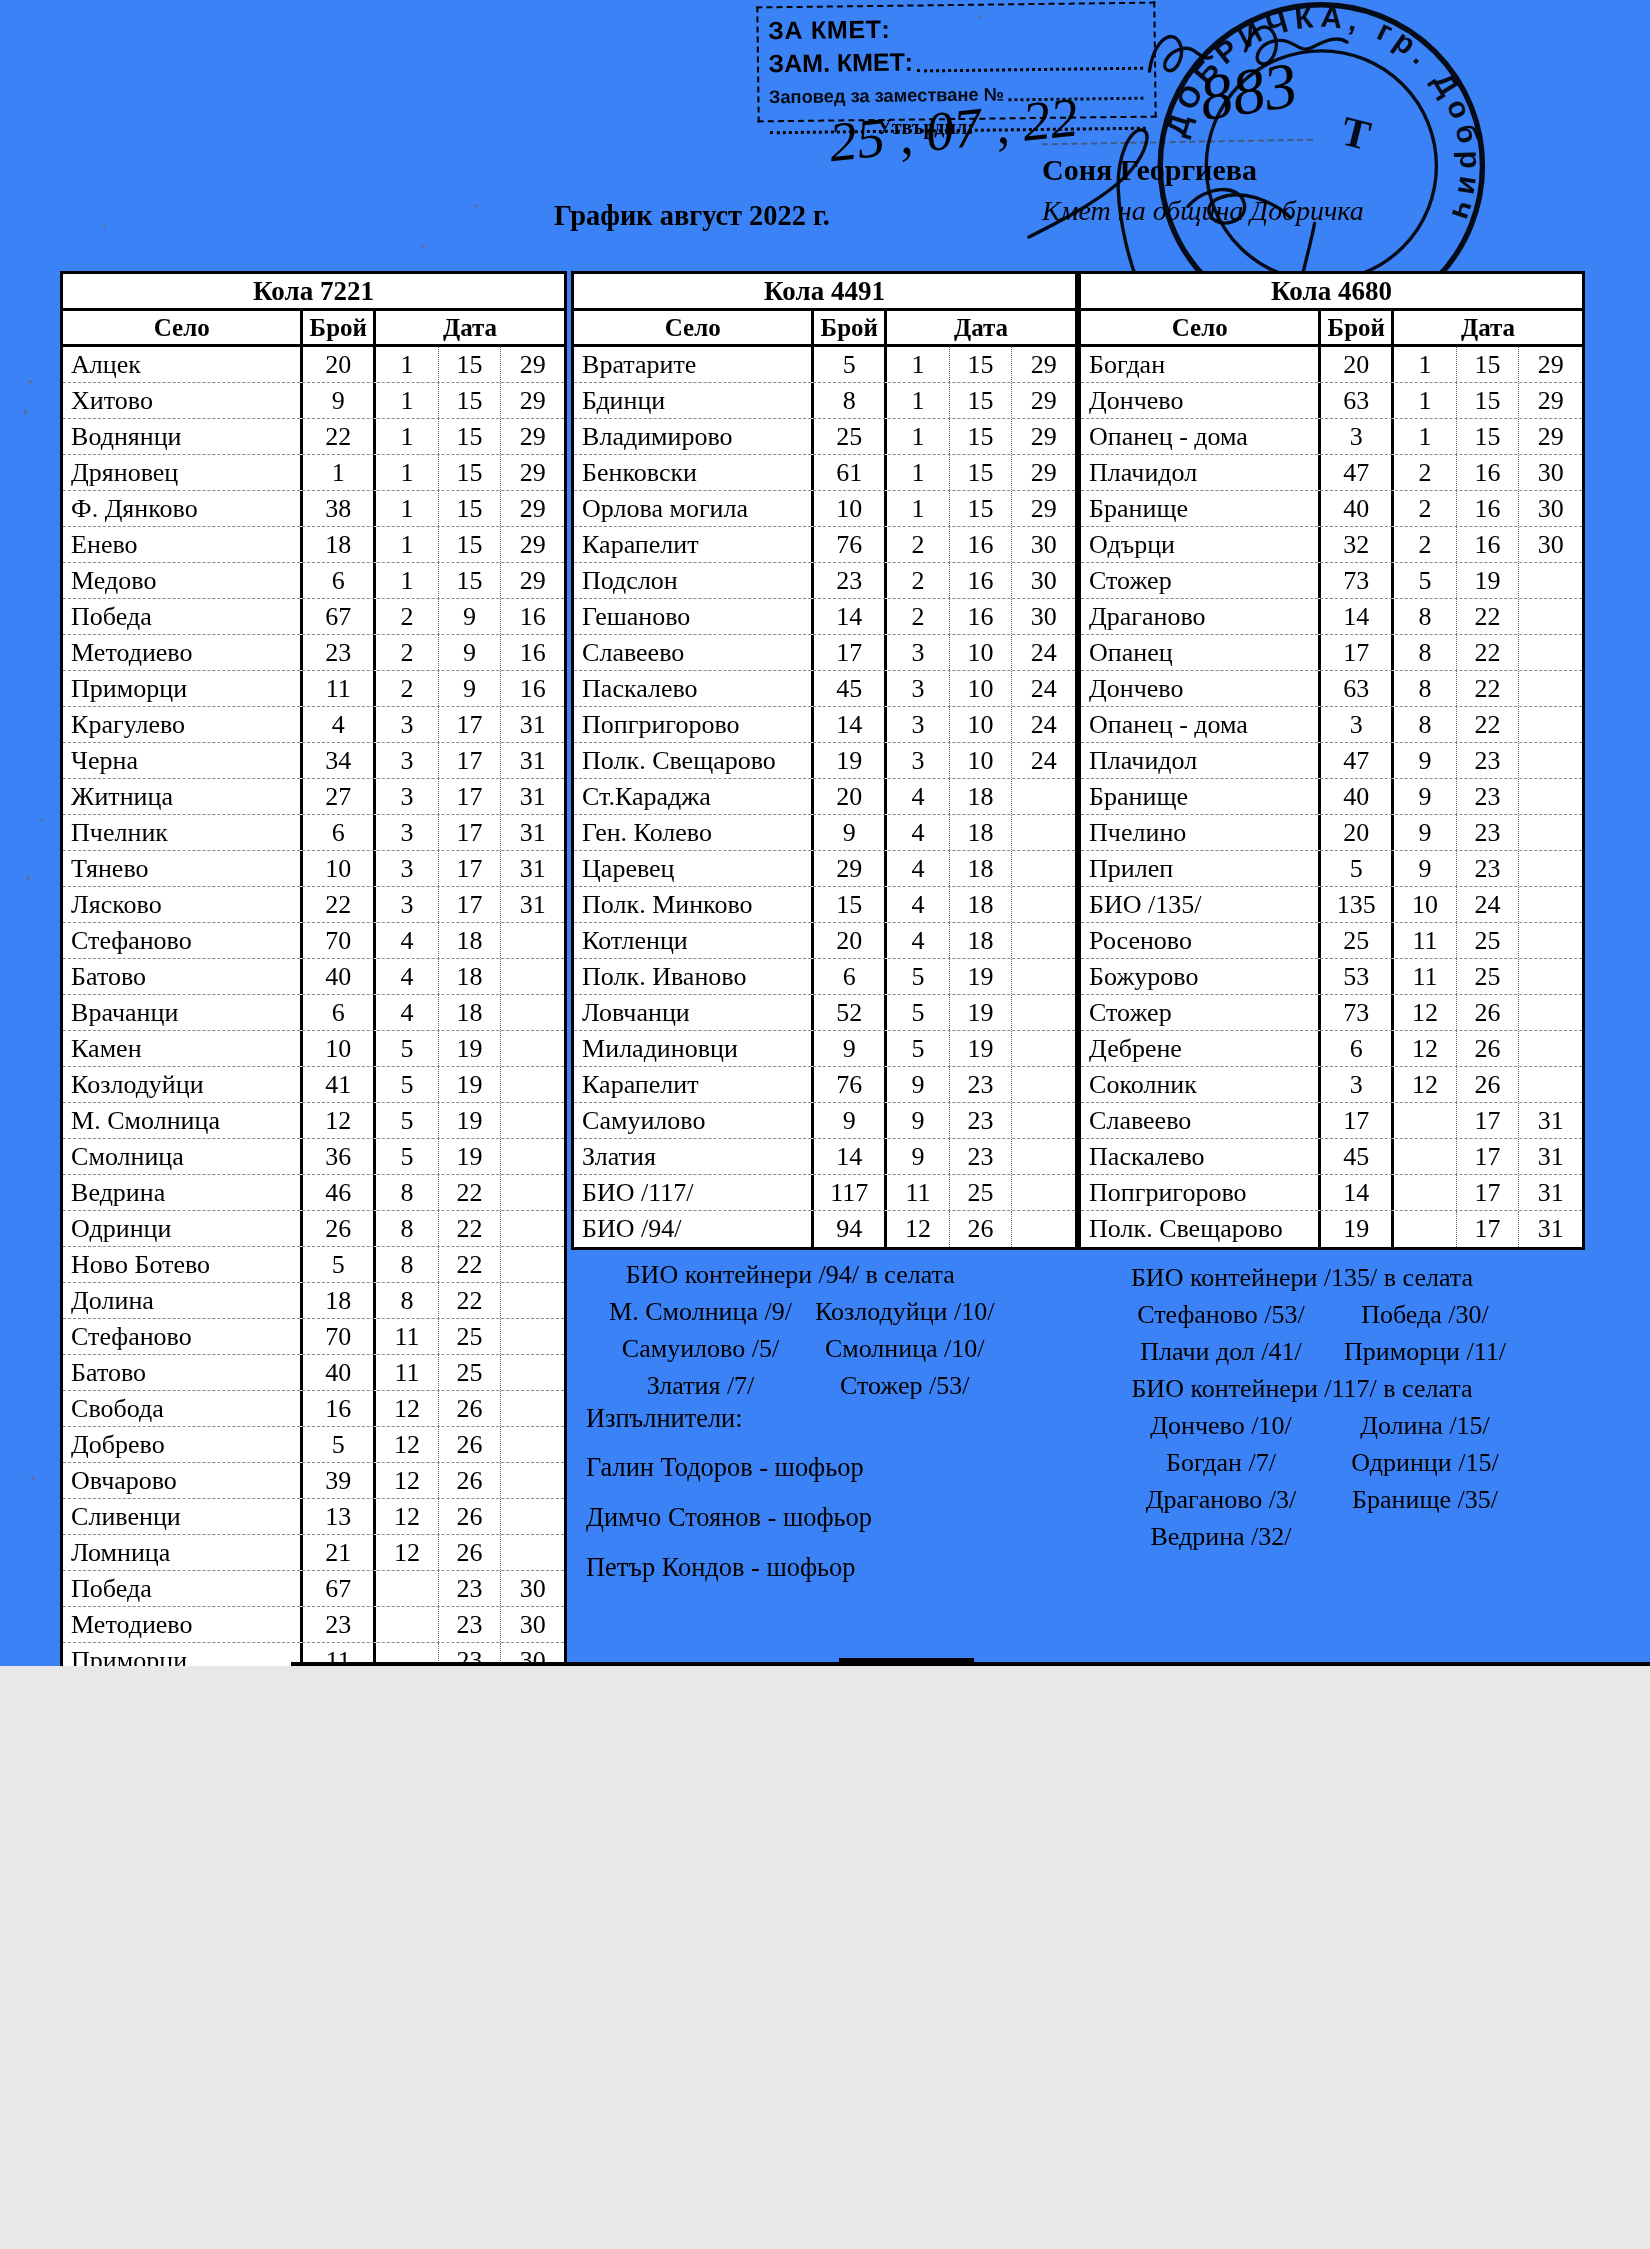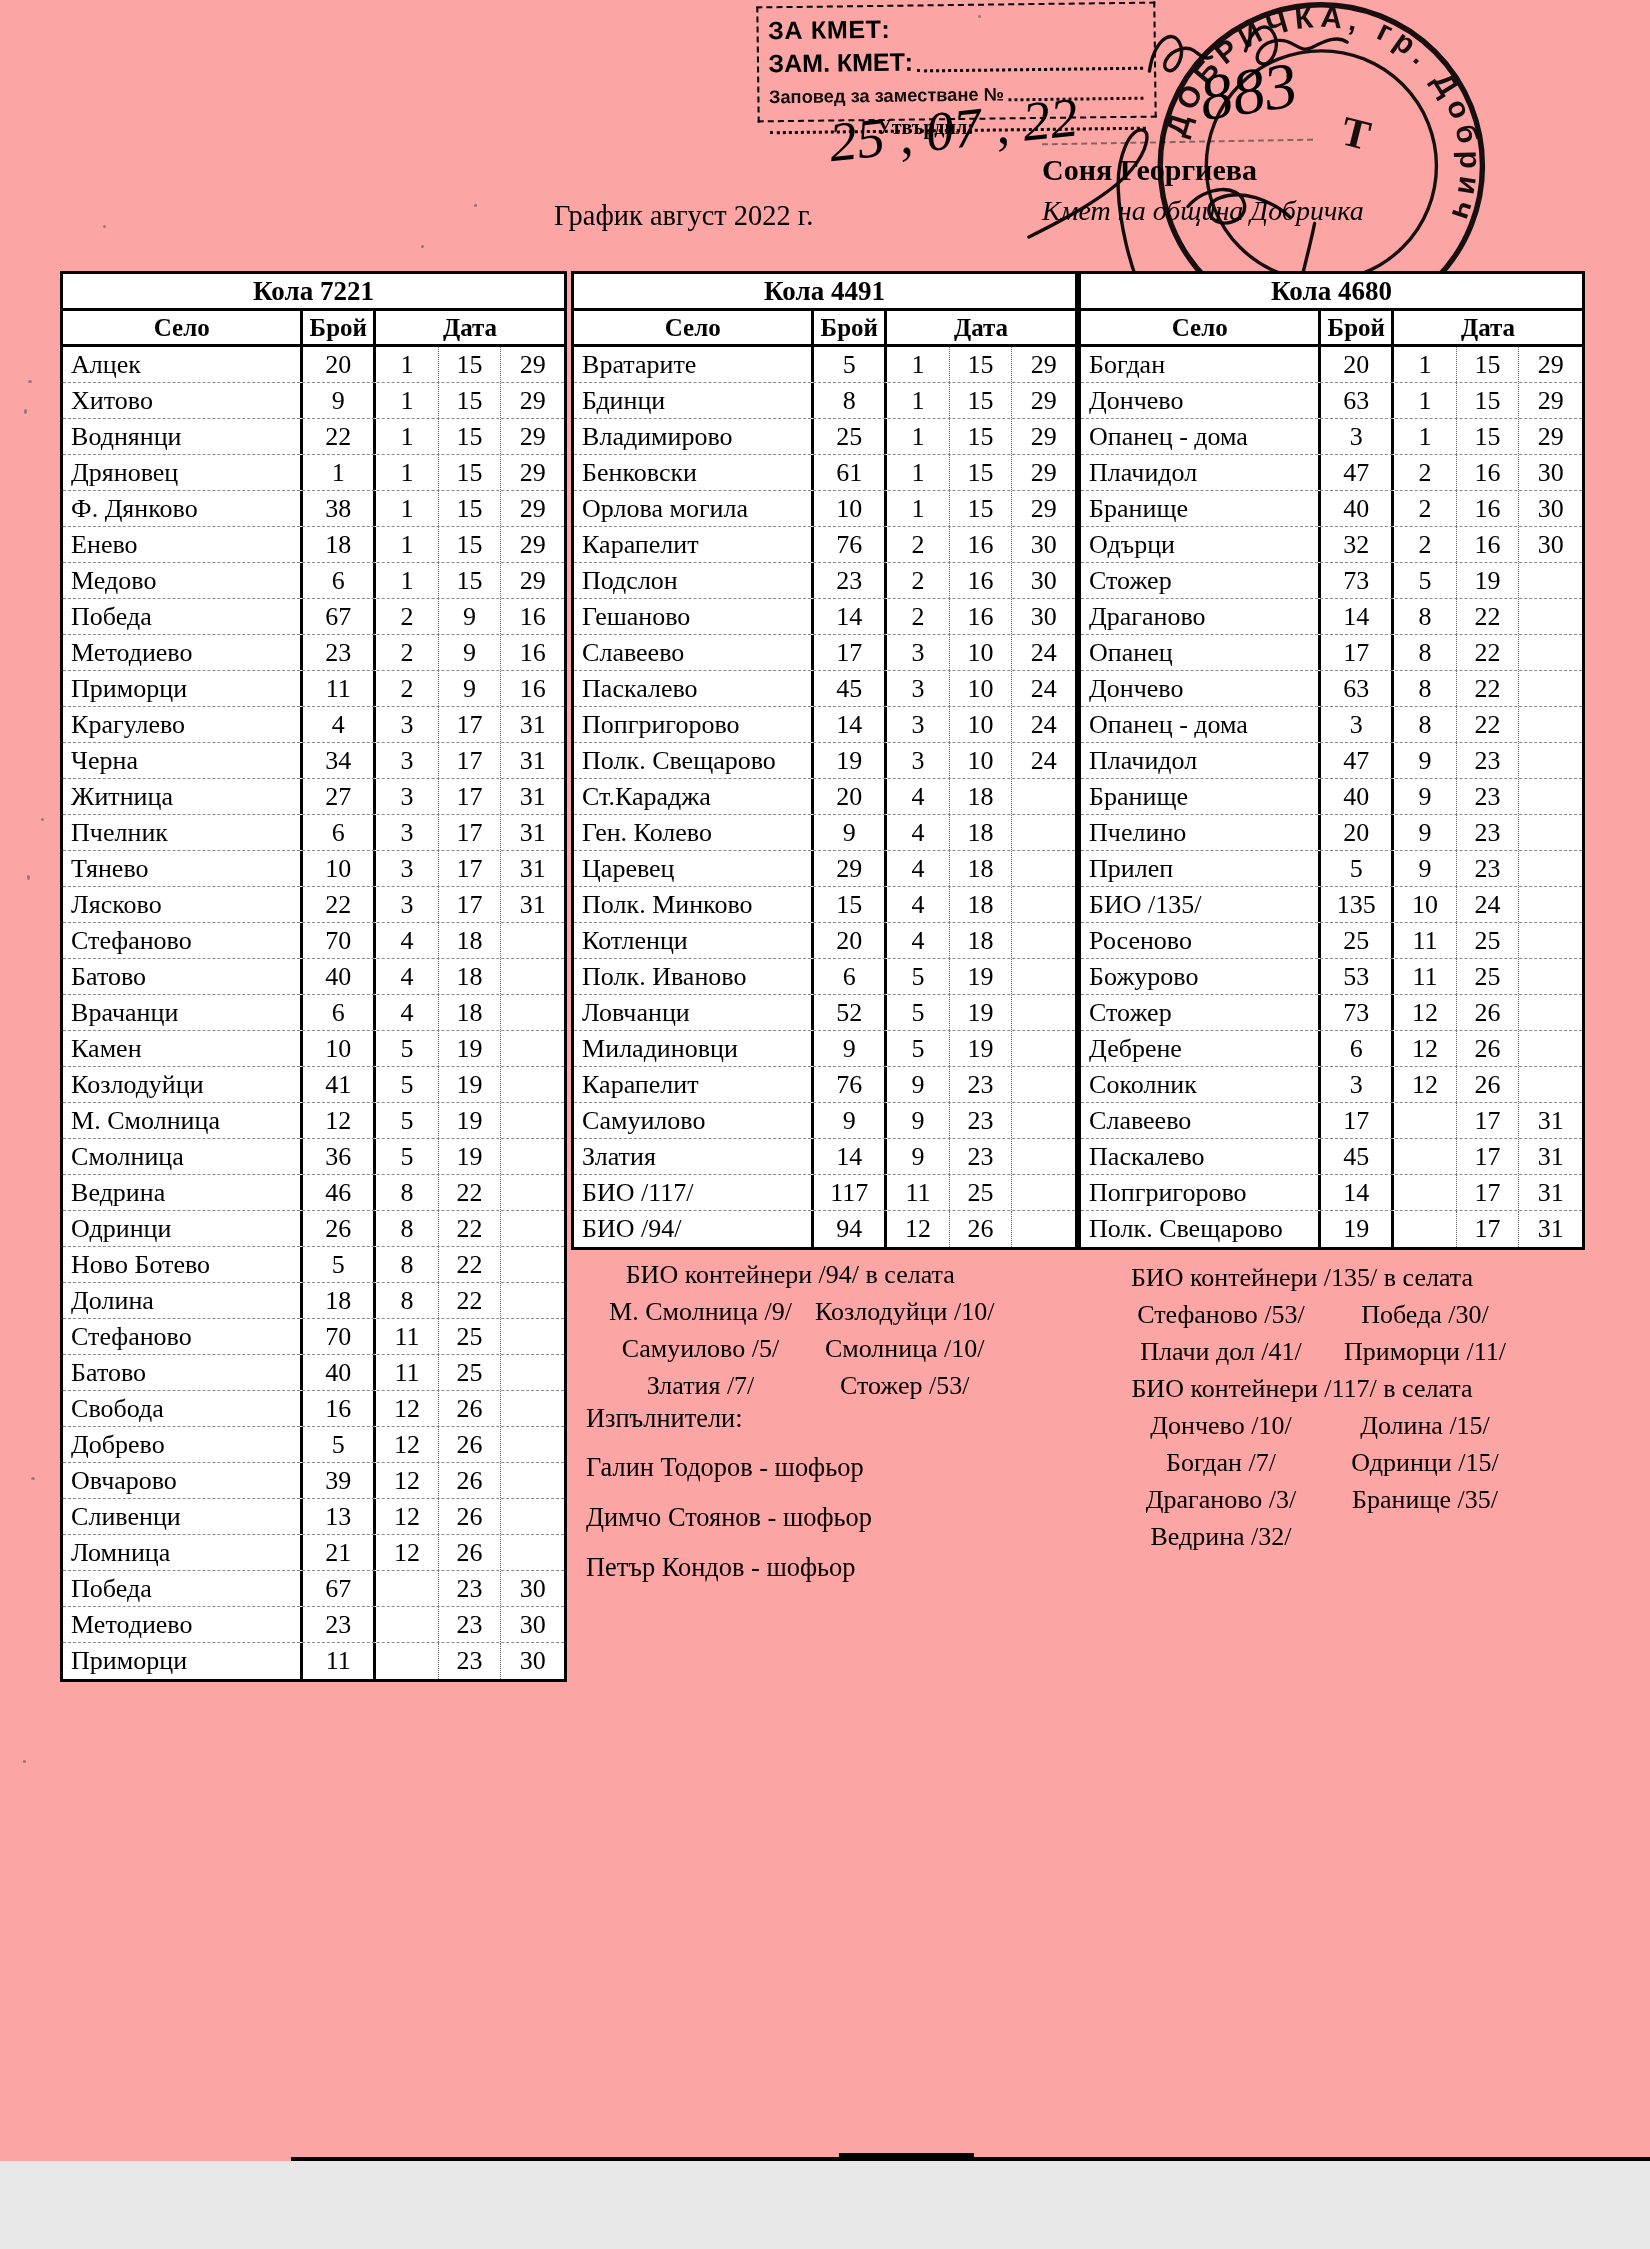--- a/index.html
+++ b/index.html
@@ -1,34 +1,34 @@
 <!DOCTYPE html>
 <html style="font-size:10.8px"><head>
 <meta charset="utf-8">
 <style>
   html,body{margin:0;padding:0;background:#e8e8e8;}
-  .page{position:relative;width:1651px;height:2161px;background:#fca5a5;
+  .page{position:relative;width:1651px;height:1666px;background:#3b82f6;
         font-family:"Liberation Serif",serif;color:#000;overflow:hidden;}
 
   
   .approval-box{position:absolute;left:757px;top:4.1px;width:399px;height:116px;
     border:2.7px dashed #000;transform:rotate(-0.7deg);
     font-family:"Liberation Sans",sans-serif;padding:5.4px 9.5px;box-sizing:border-box;}
   .ab-line1{font-size:25px;font-weight:bold;letter-spacing:0.7px;margin-top:2.7px;}
   .ab-line2{display:flex;align-items:flex-end;font-size:25px;font-weight:bold;margin-top:4.1px;}
   .ab-line3{display:flex;align-items:flex-end;font-size:18.3px;font-weight:bold;margin-top:8.1px;opacity:.92;}
   .dotfill{flex:1;border-bottom:3.4px dotted #000;margin:0 1.4px 4.1px 4.1px;}
   .ab-line4{border-bottom:3.4px dotted #000;margin-top:23px;}
 
   .utv{position:absolute;left:877px;top:116px;font-size:20px;font-weight:bold;}
   .utv-trail{position:absolute;left:1042px;top:141px;width:271px;border-bottom:2px dashed #444;
              transform:rotate(-1deg);opacity:.65;}
   .sig-name{position:absolute;left:1042px;top:153px;font-size:30px;font-weight:bold;}
   .sig-title{position:absolute;left:1042px;top:195px;font-size:28px;font-style:italic;}
-  .doc-title{position:absolute;left:554px;top:200px;font-size:28.4px;font-weight:normal;}
+  .doc-title{position:absolute;left:554px;top:200px;font-size:28.4px;font-weight:bold;}
 
   
   .vtable{position:absolute;top:271px;width:507px;border:3.4px solid #000;background:#fff;box-sizing:border-box;}
   #t1{left:60px;} #t2{left:571px;} #t3{left:1078px;}
   .ttitle{height:34px;border-bottom:3.4px solid #000;display:flex;align-items:center;justify-content:center;
           font-weight:bold;font-size:27px;}
   .thead{display:grid;grid-template-columns:48% 14.5% 37.5%;height:33px;border-bottom:3.4px solid #000;}
   .hcell{display:flex;align-items:center;justify-content:center;font-weight:bold;font-size:25px;}
   .hv,.hc{border-right:3.4px solid #000;}
   .trow{display:grid;grid-template-columns:48% 14.5% 12.5% 12.5% 12.5%;height:36px;

